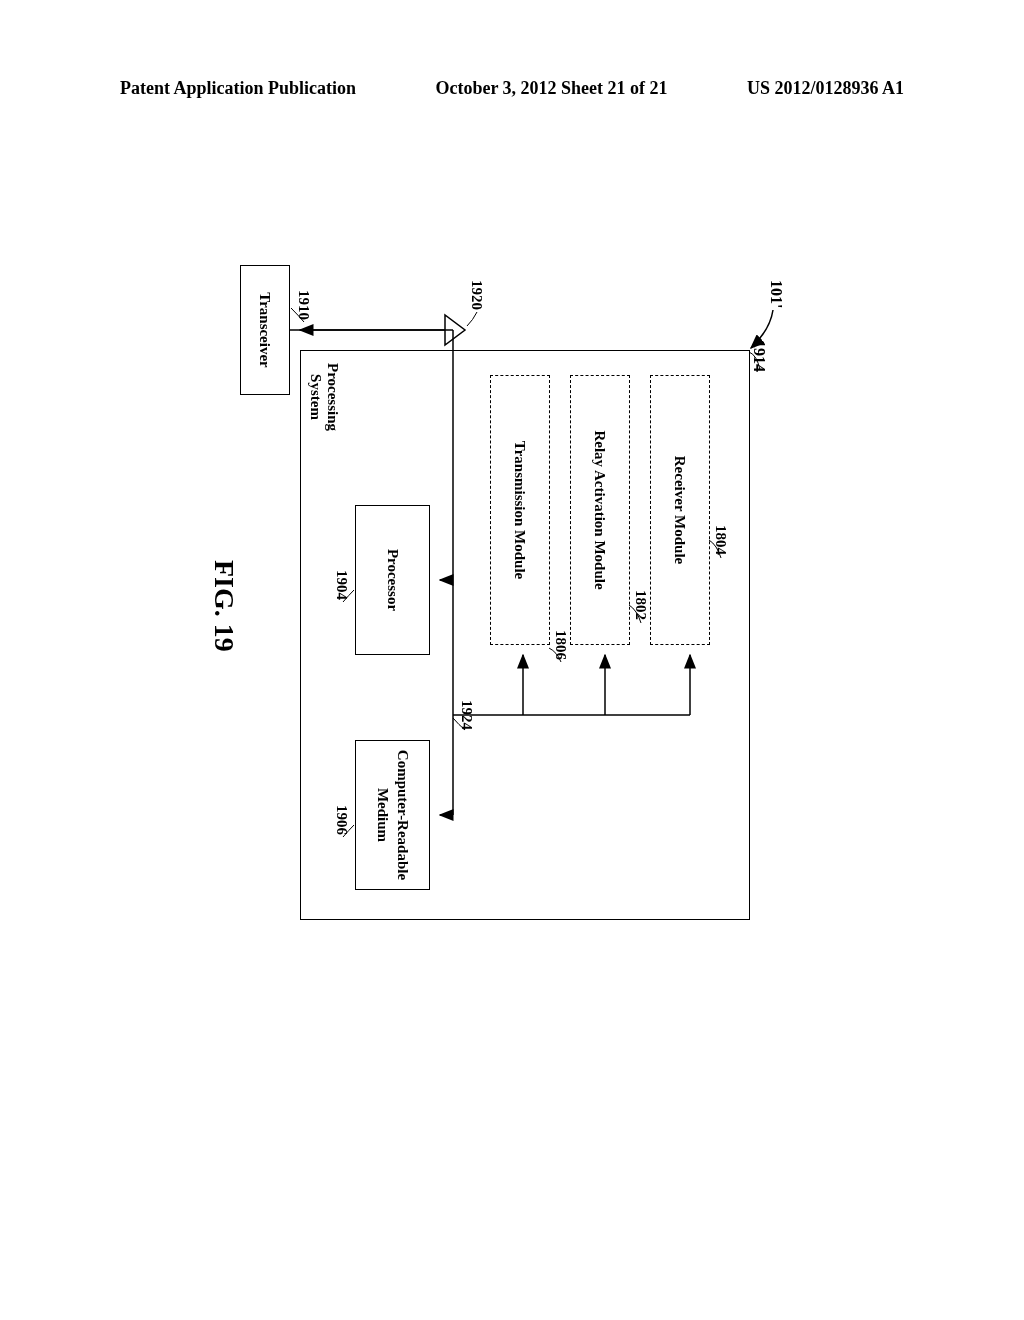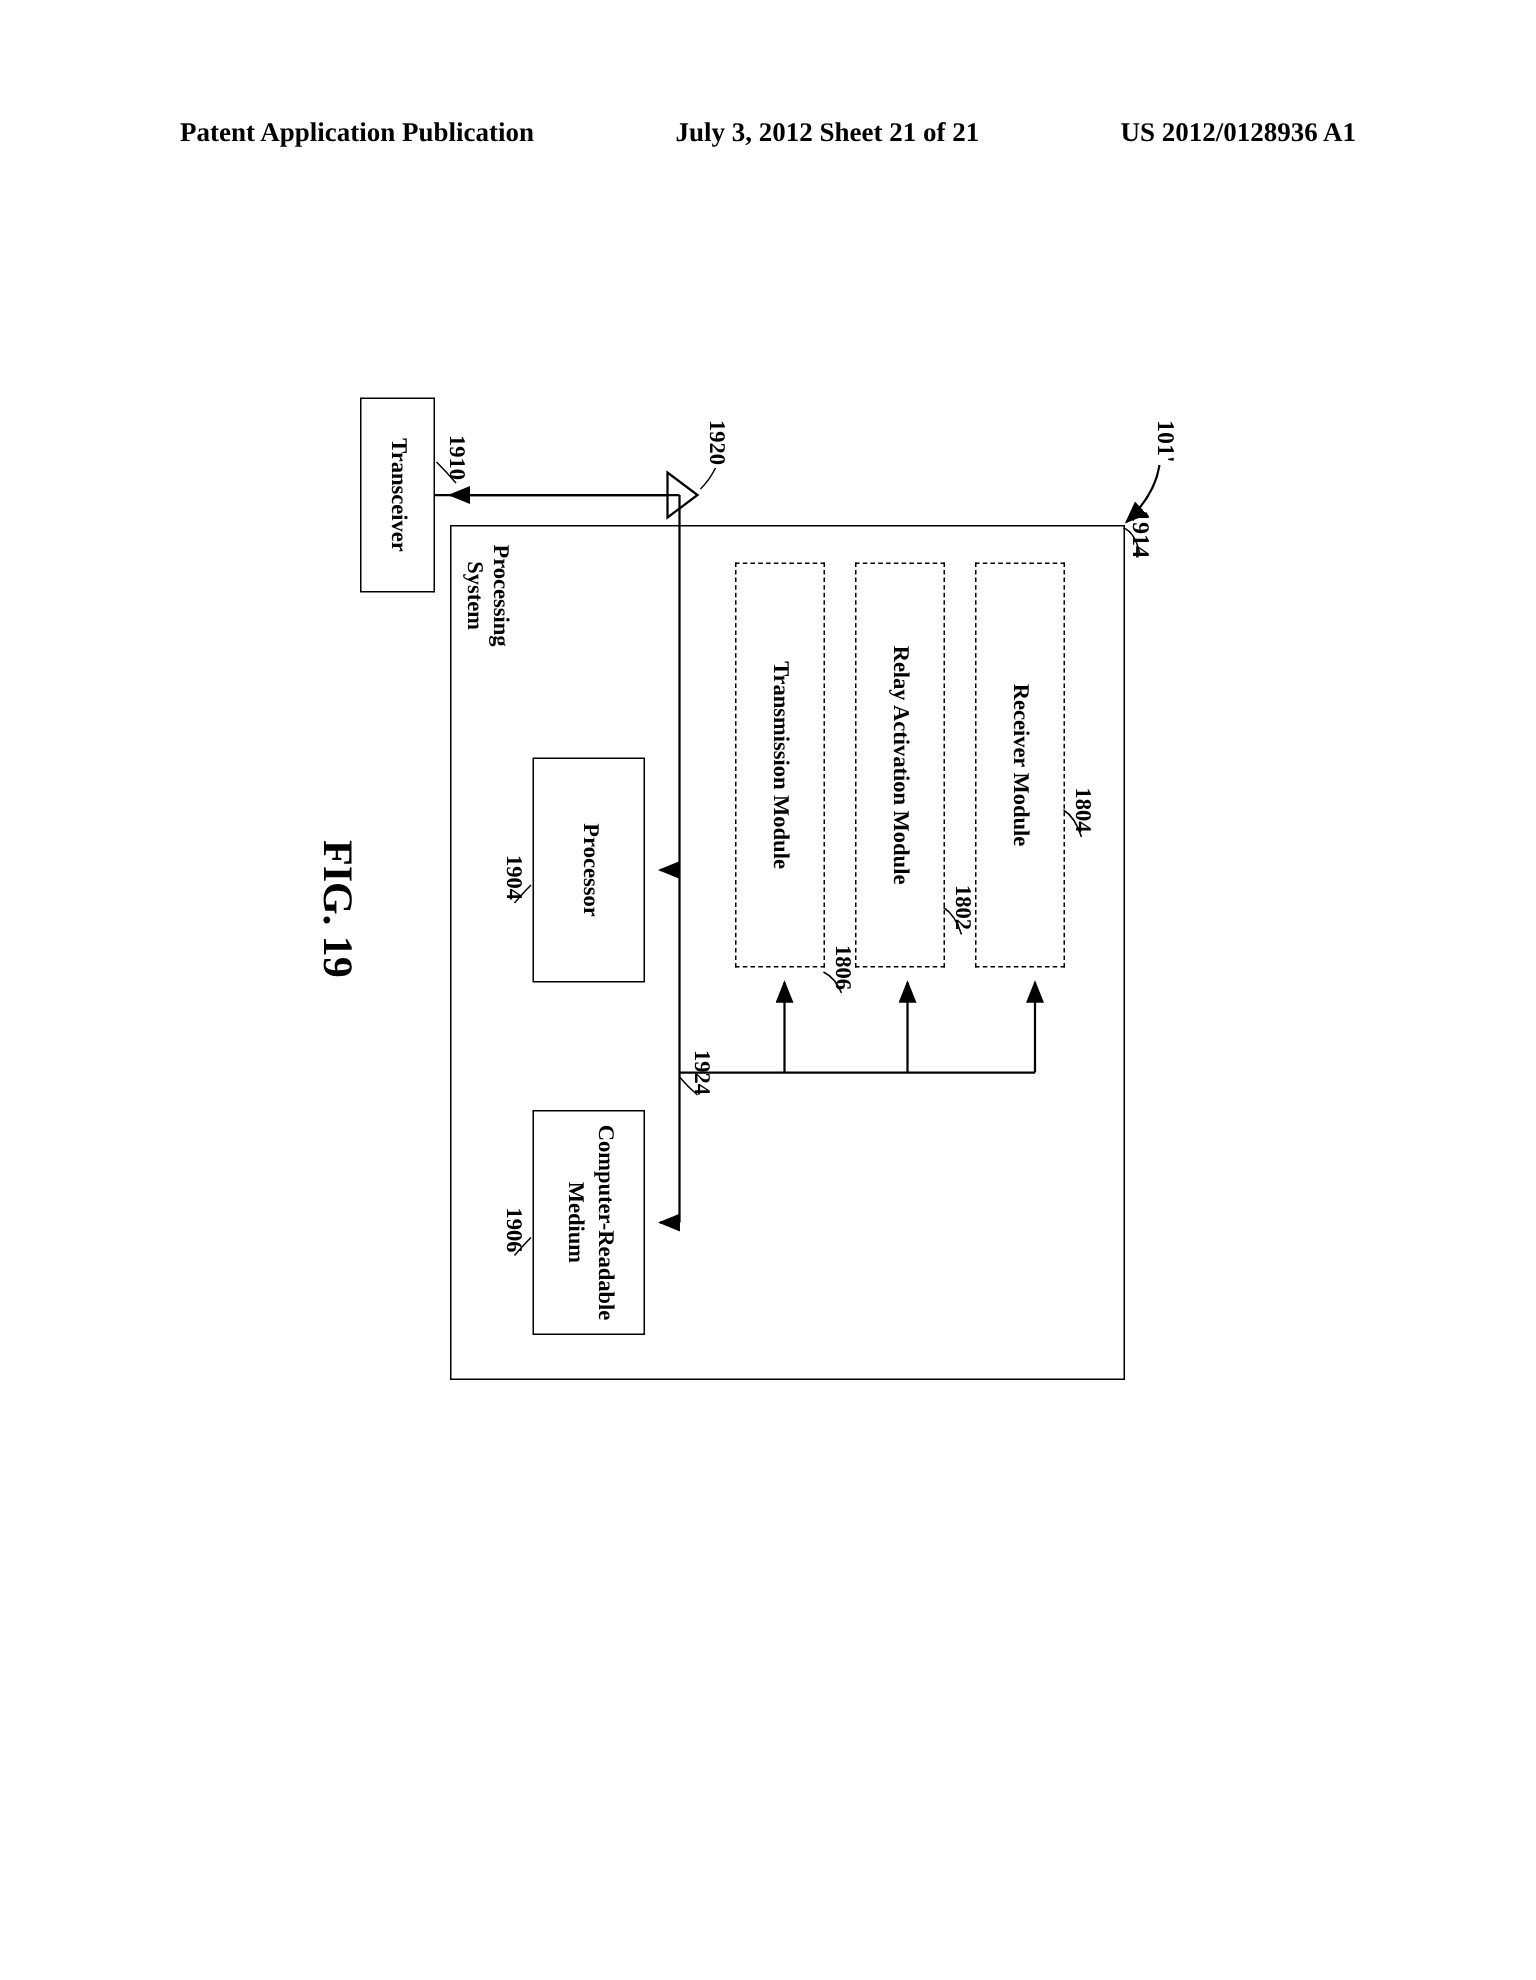--- a/index.html
+++ b/index.html
@@ -88,21 +88,21 @@
       width: 100%;
       height: 100%;
       pointer-events: none;
     }
   </style>
 </head>
 <body>
 
 <div class="header">
   <span>Patent Application Publication</span>
-  <span>July 3, 2012  Sheet 21 of 21</span>
+  <span>October 3, 2012  Sheet 21 of 21</span>
   <span>US 2012/0128936 A1</span>
 </div>
 
 <div class="diagram-container">
   <div class="rotated-wrapper">
     <div class="diagram">
 
       <div class="label" style="top: 10px; left: 20px;">101'</div>
 
       <div class="box processing-system-box" style="top: 45px; left: 90px; width: 570px; height: 450px; justify-content: flex-start; align-items: flex-end;">

